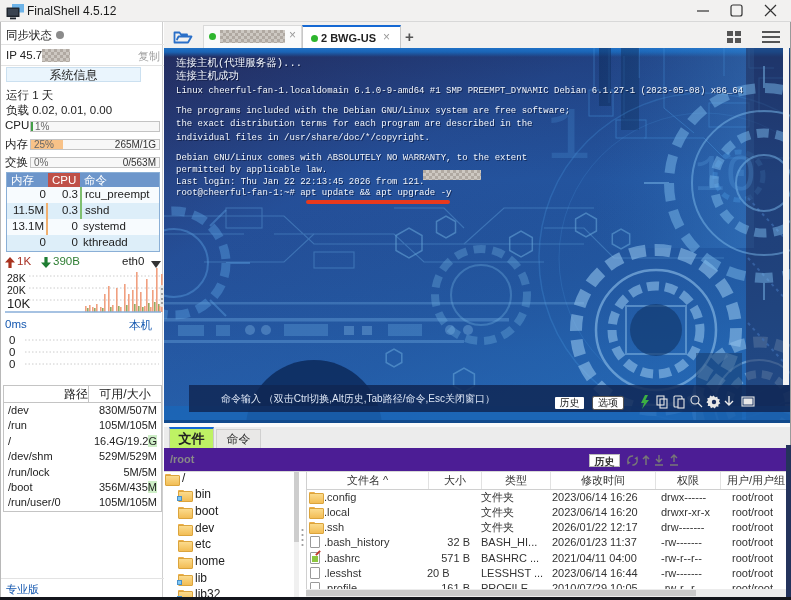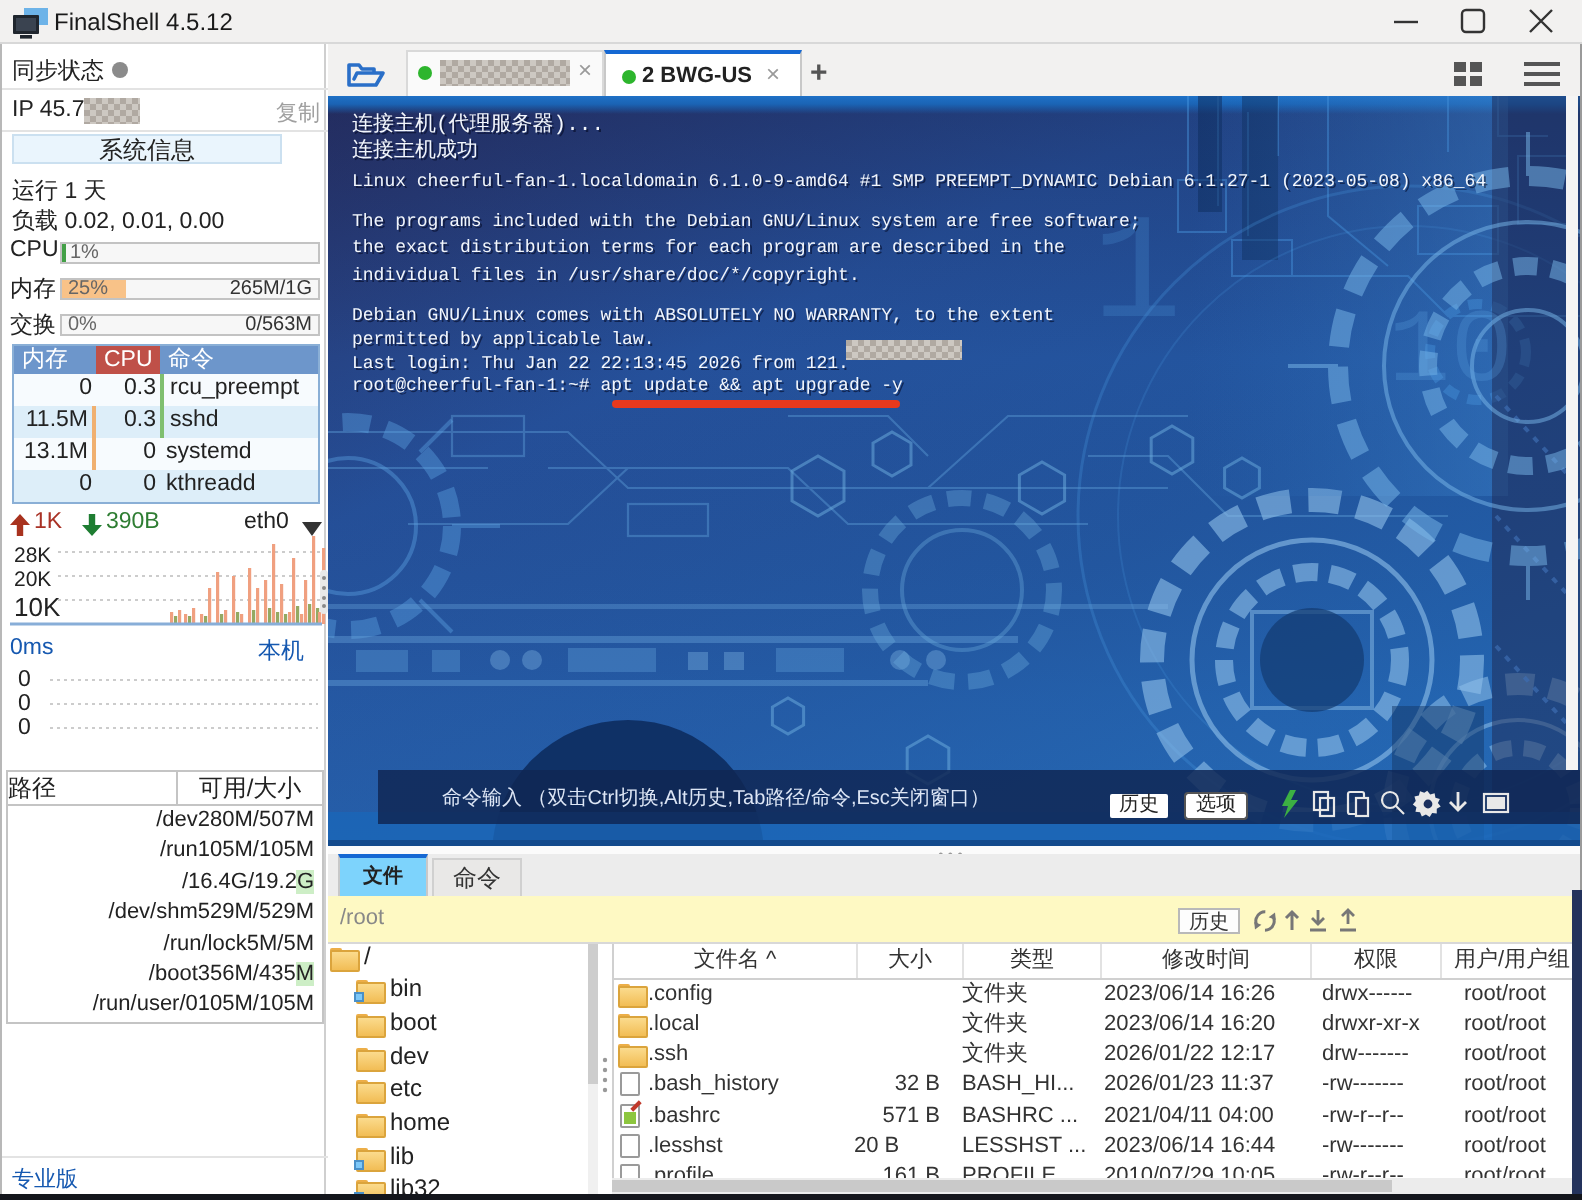--- a/index.html
+++ b/index.html
@@ -22,43 +22,43 @@
 .phead .c2 { width:32px; background:#bf5048; padding-left:4px; }
 .phead .c3 { flex:1; background:#6d96cb; padding-left:4px; }
 .prow { display:flex; height:15.9px; line-height:15.9px; color:#222; }
 .prow .c1 { width:41px; text-align:right; padding-right:2px; }
 .prow .c2 { width:32px; text-align:right; padding-right:2px; }
 .prow .c3 { flex:1; padding-left:3px; }
 .alt { background:#ddeef9; }
 
 #dtable { position:absolute; left:2px; top:363px; width:159px; border:1px solid #c4c4c4; font-size:11px; }
 .dhead { display:flex; height:17px; line-height:17px; border-bottom:1px solid #c4c4c4; font-size:12px; }
-.dhead div:first-child { width:85px; text-align:left; border-right:1px solid #c4c4c4; }
+.dhead div:first-child { width:85px; text-align:right; border-right:1px solid #c4c4c4; }
 .dhead div:last-child { flex:1; text-align:center; }
 .drow { display:flex; height:15.4px; line-height:15.4px; }
-.drow div:first-child { padding-left:4px; flex:1;text-align:right; }
+.drow div:first-child { padding-left:4px; flex:1; }
 .drow div:last-child { padding-right:4px; text-align:right; }
 
 #tabbar { position:absolute; left:164px; top:22px; width:627px; height:26px; background:#f2f1f0; }
 .tab1 { position:absolute; left:39px; top:3px; width:99px; height:23px; border:1px solid #d9d9d9; border-bottom:none; background:#fafafa; }
 .tab2 { position:absolute; left:138px; top:3px; width:99px; height:23px; background:#fff; border:1px solid #c8c8c8; border-top:2px solid #1568d3; border-bottom:none; }
 .gdot { position:absolute; width:7px; height:7px; border-radius:50%; background:#2db52d; }
 .tx { color:#9a9a9a; font-size:12px; }
 
 #term { position:absolute; left:164px; top:48px; width:627px; height:375px; overflow:hidden; background:linear-gradient(125deg,#0b2757 0%,#0d2d60 30%,#14458b 60%,#1c64ae 85%,#1a67b8 100%); }
 .tline { position:absolute; left:12px; font-family:"Liberation Mono",monospace; font-size:9px; line-height:10px; color:#f2f6fc; white-space:pre; text-shadow:1px 1px 0 rgba(0,5,30,0.55); }
 #cmdbar { position:absolute; left:0px; top:337px; width:627px; height:27px; background:rgba(16,38,84,0.84); color:#dde6f5; font-size:10px;margin-left:25px; }
 #cmdbar .lbl { position:absolute; left:32px; top:7px; }
 .cbtn { position:absolute; top:12px; height:12px; line-height:12px; background:#fff; color:#222; font-size:10px; text-align:center; border-radius:1px; }
 #termscroll { position:absolute; left:619px; top:0; width:6px; height:337px; background:#f4f4f4; }
 
 #split { position:absolute; left:164px; top:423px; width:627px; height:4px; background:#fbfbfb; }
 
 #fptabs { position:absolute; left:164px; top:427px; width:627px; height:21px; background:#ececec; }
-#fpath { position:absolute; left:164px; top:448px; width:627px; height:24px; background:#fef9c3; border-bottom:1px solid #d8d8d8; }
+#fpath { position:absolute; left:164px; top:448px; width:627px; height:24px; background:#4c1d95; border-bottom:1px solid #d8d8d8;font-weight:bold; }
 #fcontent { position:absolute; left:164px; top:472px; width:627px; height:125px; background:#fff; }
 #tree { position:absolute; left:0; top:0; width:141px; height:125px; font-size:12px; color:#222; }
 #ftable { position:absolute; left:142px; top:0; width:485px; height:125px; border-left:1px solid #d0d0d0; font-size:11px; color:#333; }
 .fhead { position:absolute; top:0; height:17px; line-height:17px; text-align:center; color:#333; border-right:1px solid #e2e2e2; }
 .frow { position:absolute; height:15.3px; line-height:15.3px; white-space:nowrap; }
 .fc { position:absolute; top:0; }
 
 .folder { position:absolute; width:13px; height:11px; }
 .folder:before { content:""; position:absolute; left:0; top:0; width:6px; height:3px; background:#ecae48; border-radius:1px 1px 0 0; }
 .folder:after { content:""; position:absolute; left:0; top:1px; width:13px; height:9px; background:linear-gradient(#fbdb8d,#f2bd55); border:1px solid #dba43c; border-radius:1px; }
@@ -209,21 +209,21 @@
       <line x1="24" y1="24" x2="158" y2="24" stroke="#cccccc" stroke-width="1" stroke-dasharray="1.5,2"></line>
       <line x1="24" y1="36" x2="158" y2="36" stroke="#cccccc" stroke-width="1" stroke-dasharray="1.5,2"></line>
     </svg>
     <div id="dtable">
       <div class="dhead">
           <div>路径</div>
           <div>可用/大小</div>
         </div>
       <div class="drow">
           <div>/dev</div>
-          <div>280M/507M</div>
+          <div>830M/507M</div>
         </div>
       <div class="drow">
           <div>/run</div>
           <div>105M/105M</div>
         </div>
       <div class="drow">
           <div>/</div>
           <div>16.4G/19.2<span style="background:#cdeec6">G</span></div>
         </div>
       <div class="drow">
@@ -422,21 +422,21 @@
         </g>
       </svg>
     </div>
   </div>
 
   <div id="split">
       <div style="position:absolute;left:305px;top:0px;color:#999;font-size:8px;letter-spacing:2px">•••</div>
     </div>
 
   <div id="fptabs">
-    <div class="abs" style="left:5px;top:0;width:45px;height:21px;background:#7dd3fc;border:1px solid #c8c8c8;border-top:2px solid #1568d3;border-bottom:none;text-align:center;line-height:19px;font-size:10px;font-weight:bold;color:#222">文件</div>
+    <div class="abs" style="left:5px;top:0;width:45px;height:21px;background:#bef264;border:1px solid #c8c8c8;border-top:2px solid #1568d3;border-bottom:none;text-align:center;line-height:19px;font-size:13px;font-weight:bold;color:#222">文件</div>
     <div class="abs" style="left:52px;top:2px;width:45px;height:19px;background:#e9e8e7;border:1px solid #d0d0d0;border-bottom:none;text-align:center;line-height:18px;font-size:12px;color:#333">命令</div>
   </div>
 
   <div id="fpath">
     <div class="abs" style="left:6px;top:5px;font-size:11px;color:#888">/root</div>
     <div class="abs" style="left:425px;top:6px;width:31px;height:13px;border:1px solid #b9b9b9;background:#fdfdfd;text-align:center;line-height:13px;font-size:10px;color:#333">历史</div>
     <svg class="abs" style="left:462px;top:6px" width="62" height="13" viewBox="0 0 62 13">
       <g stroke="#777" stroke-width="1.5" fill="none">
         <circle cx="6.5" cy="6.5" r="4.6" stroke-dasharray="9.6,4.9" transform="rotate(-30 6.5 6.5)"></circle>
         <path d="M11.5 2.2 L11.9 6 L8.3 4.6 Z M1.5 10.8 L1.1 7 L4.7 8.4 Z" fill="#777" stroke="none"></path>

